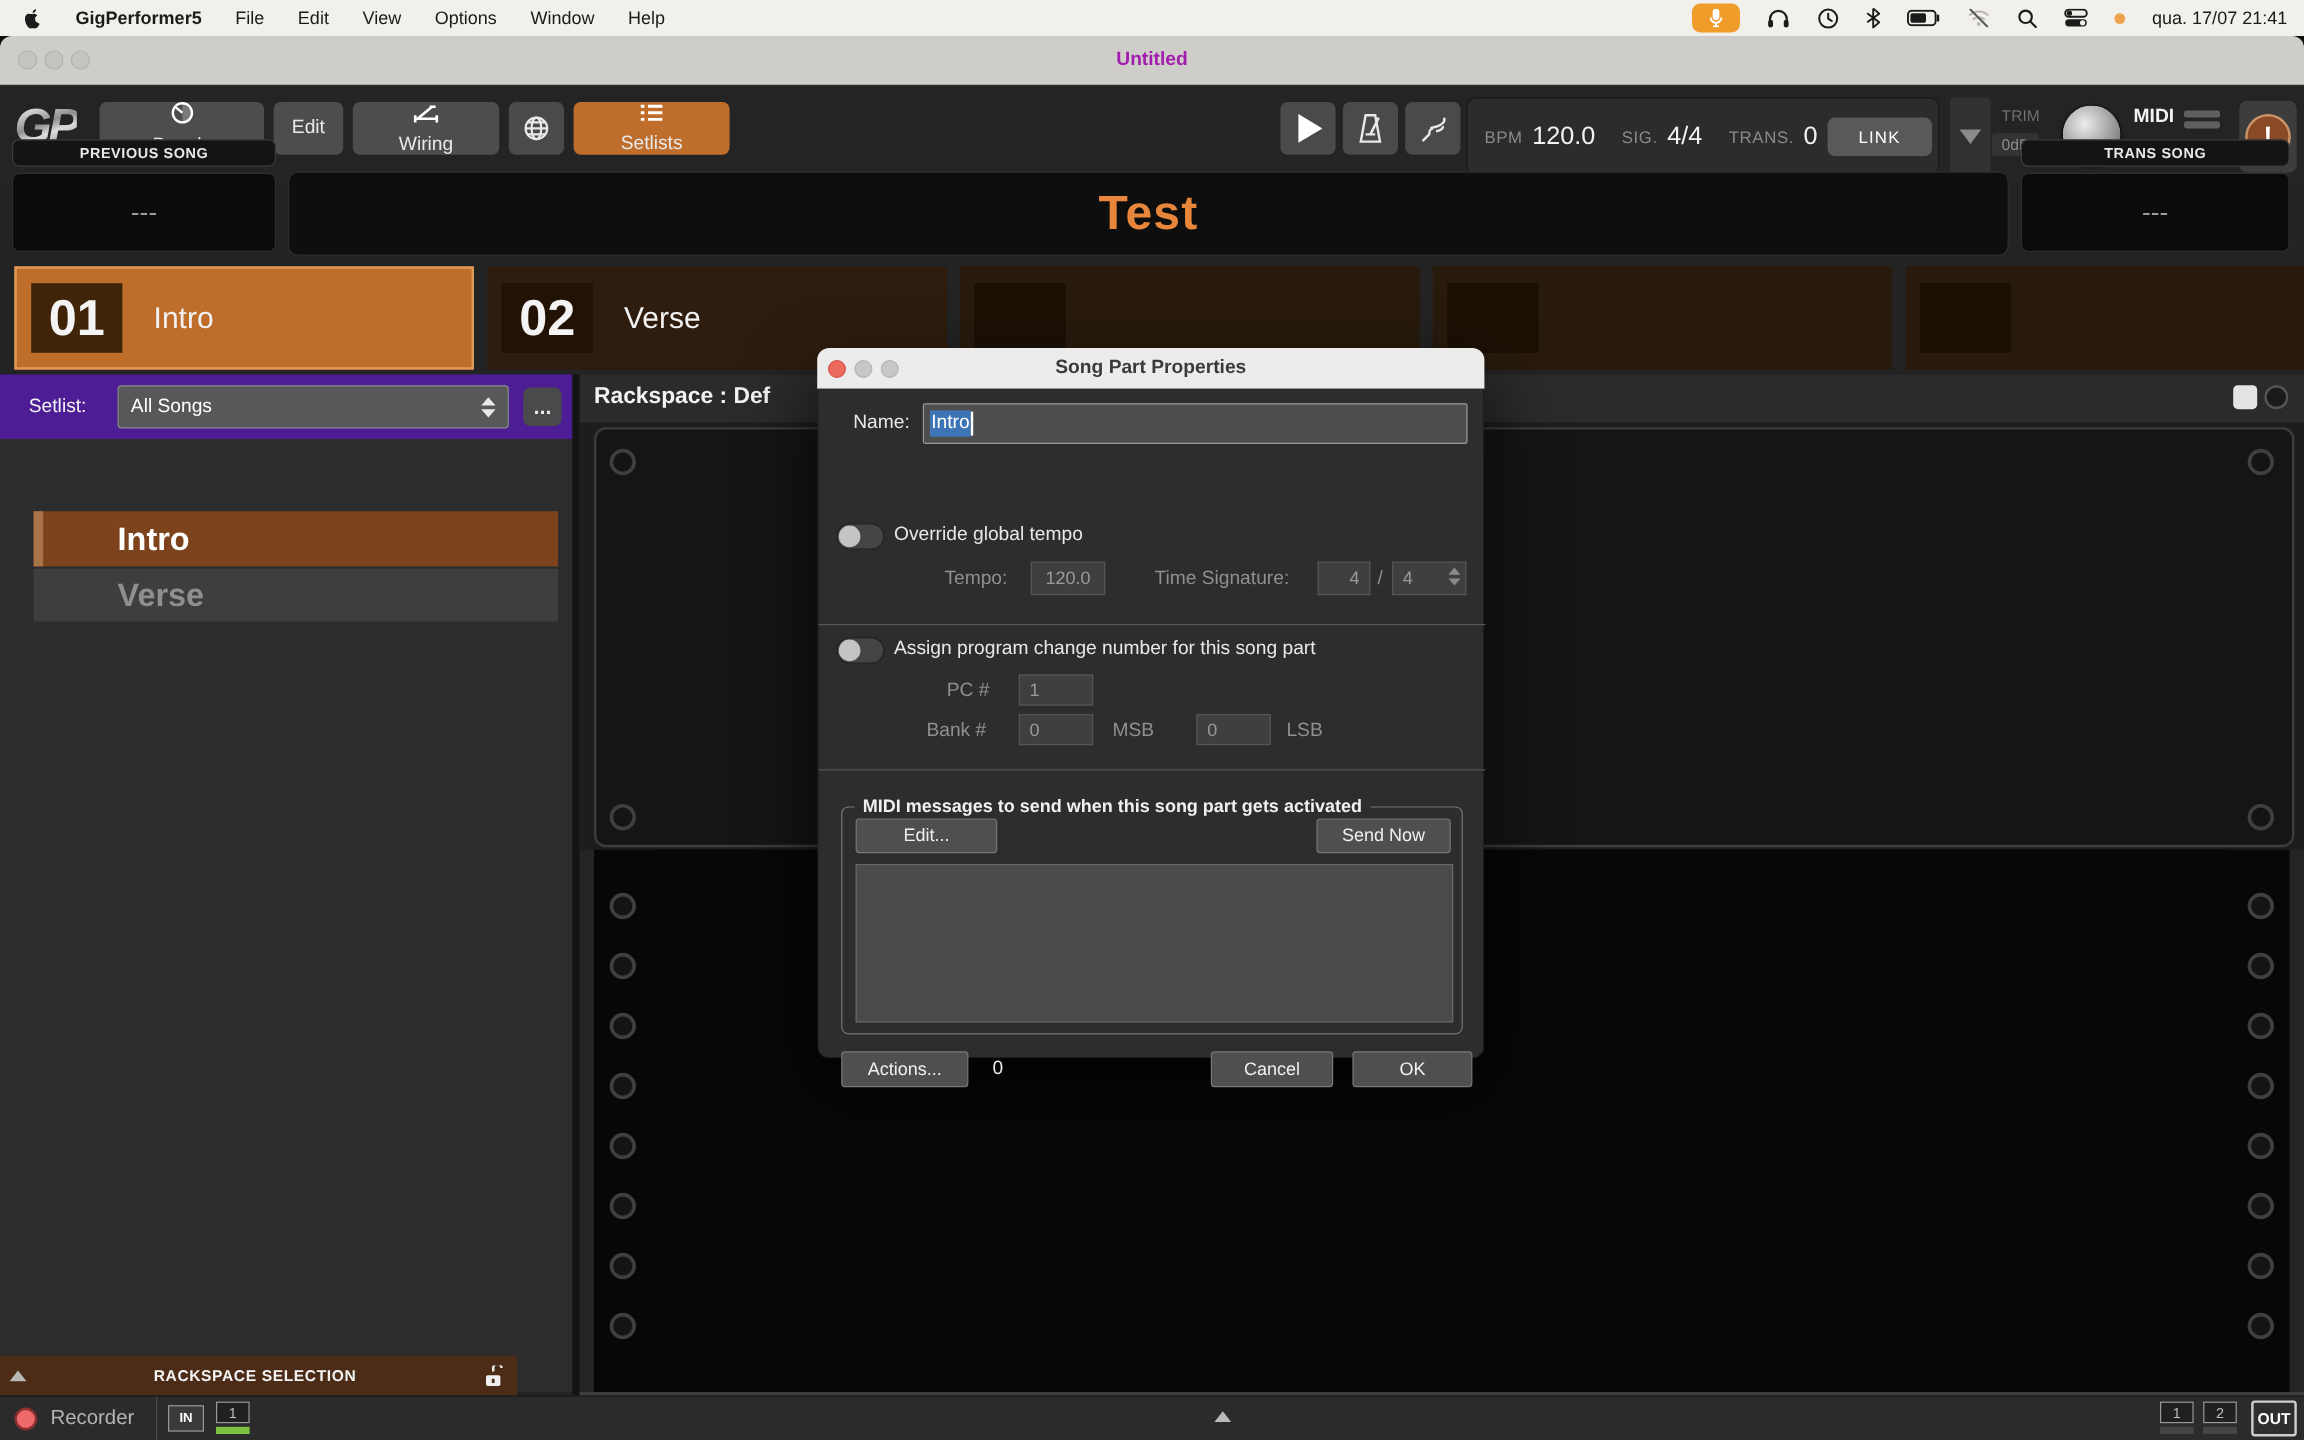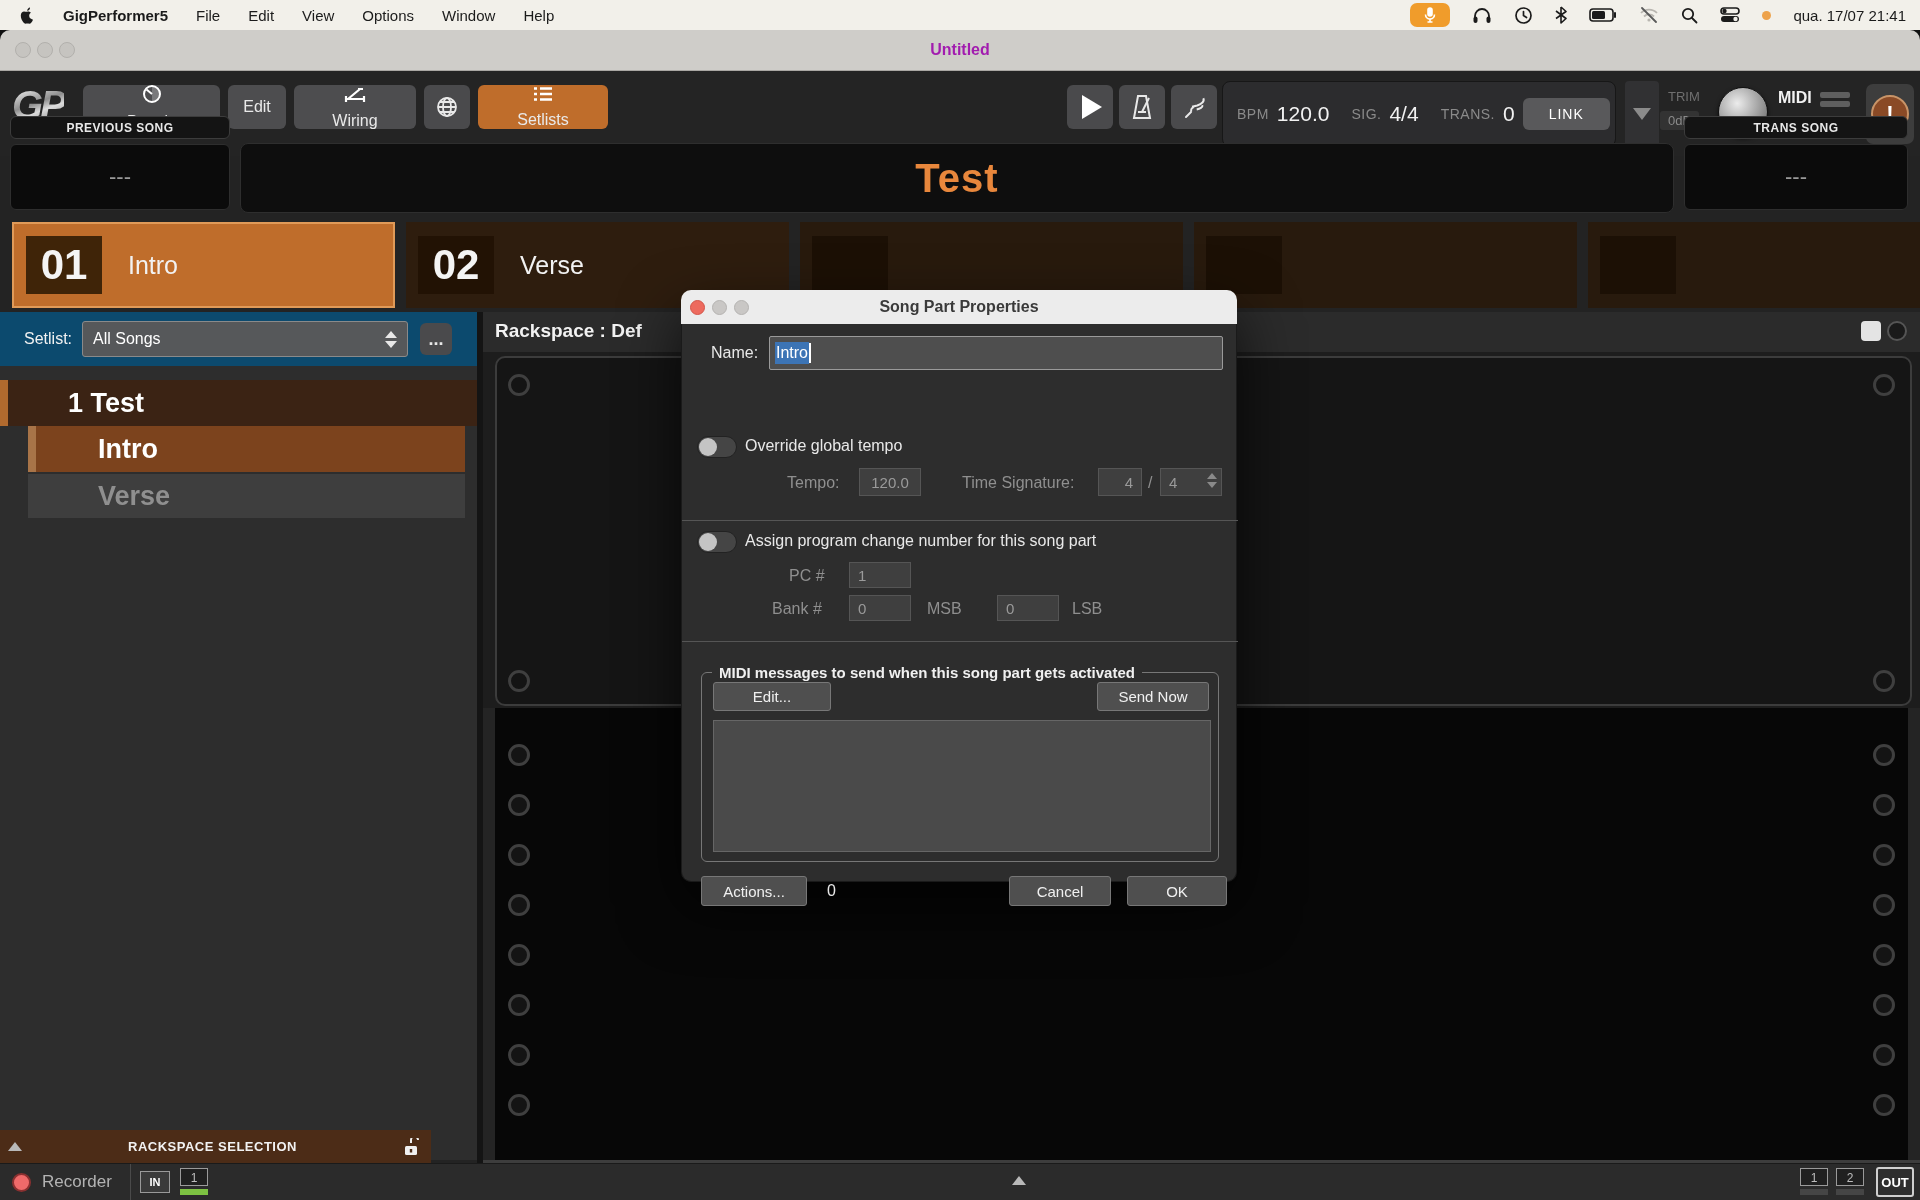--- a/index.html
+++ b/index.html
@@ -77,24 +77,24 @@
     display:flex;align-items:center;background:#281a0d;}
   .ptile .numbox{width:76px;height:58px;margin-left:12px;background:#1c1005;display:flex;
     align-items:center;justify-content:center;color:#f4f4f4;font-size:42px;font-weight:bold;}
   .ptile .pname{color:#f2f2f2;font-size:25px;margin-left:26px;}
   .ptile.sel{background:#bf6d2b;border:2px solid #e09a58;}
   .ptile.sel .numbox{background:#3f2408;}
   .ptile.t2{background:#2e1d0e;}
   .ptile.t2 .numbox{background:#221204;}
 
   
-  #setlistbar{position:absolute;left:0;top:282px;width:477px;height:54px;background:#0c4a6e;
+  #setlistbar{position:absolute;left:0;top:282px;width:477px;height:54px;background:#4c1d95;
     display:flex;align-items:center;}
   #setlistbar .lab{color:#f2f2f2;font-size:16px;margin-left:24px;}
-  #setlistdd{margin-left:10px;width:326px;height:36px;background:#56585a;border:1px solid #8a8a8a;
+  #setlistdd{margin-left:26px;width:326px;height:36px;background:#56585a;border:1px solid #8a8a8a;
     border-radius:3px;display:flex;align-items:center;color:#fff;font-size:16px;
     padding:12px 10px;box-sizing:border-box;}
   .updown{margin-left:auto;display:flex;flex-direction:column;gap:3px;}
   .updown .u{width:0;height:0;border-left:6px solid transparent;border-right:6px solid transparent;
     border-bottom:7px solid #e8e8e8;}
   .updown .d{width:0;height:0;border-left:6px solid transparent;border-right:6px solid transparent;
     border-top:7px solid #e8e8e8;}
   #dots{margin-left:12px;width:32px;height:32px;background:#4a4a4c;border-radius:6px;color:#e8e8e8;
     font-size:18px;font-weight:bold;display:flex;align-items:center;justify-content:center;}
   #songlist{position:absolute;left:0;top:336px;width:477px;height:794px;background:#2d2d2d;}
@@ -417,24 +417,20 @@
         <span>All Songs</span>
         <span class="updown">
             <span class="u"></span>
             <span class="d"></span>
           </span>
       </div>
       <div id="dots">...</div>
     </div>
 
     <div id="songlist">
-      <div class="srow" id="row-test">
-        <span class="strip"></span>
-        <span class="txt"><span>1</span>&nbsp;<span>Test</span></span>
-      </div>
       <div class="srow" id="row-intro">
         <span class="strip"></span>
         <span class="txt">Intro</span>
       </div>
       <div class="srow" id="row-verse">
         <span class="txt">Verse</span>
       </div>
     </div>
 
     <div id="rsel">

